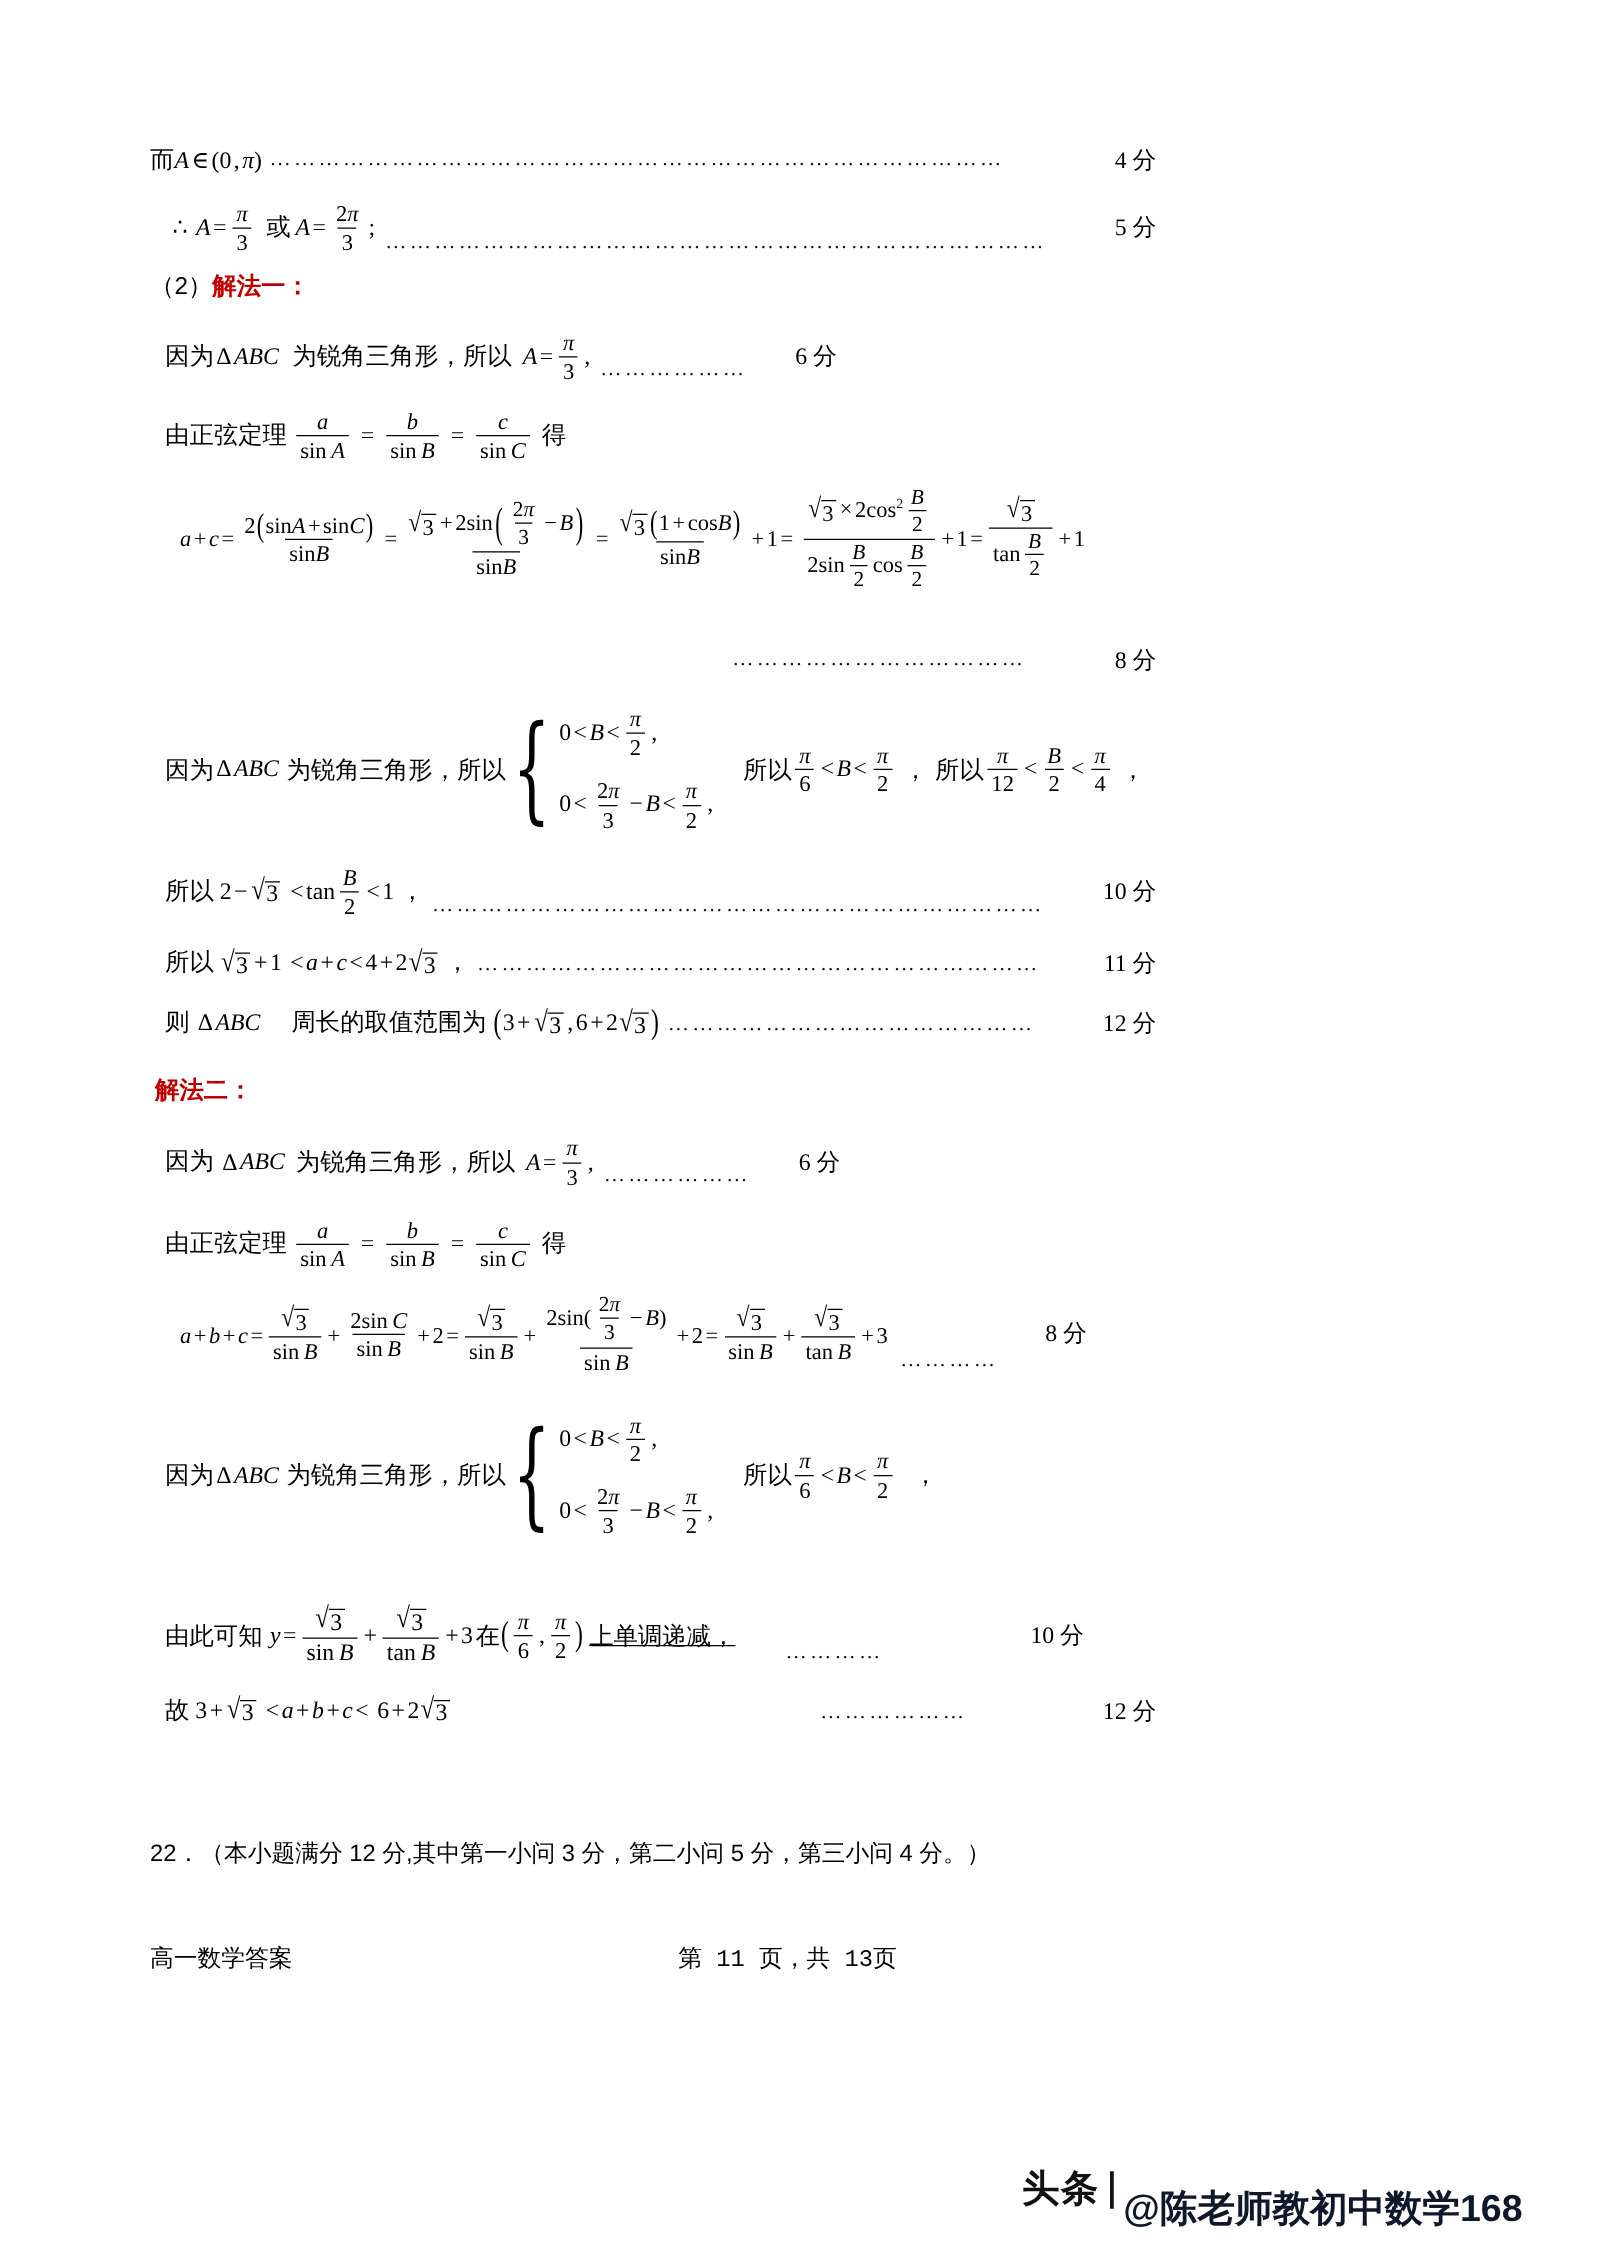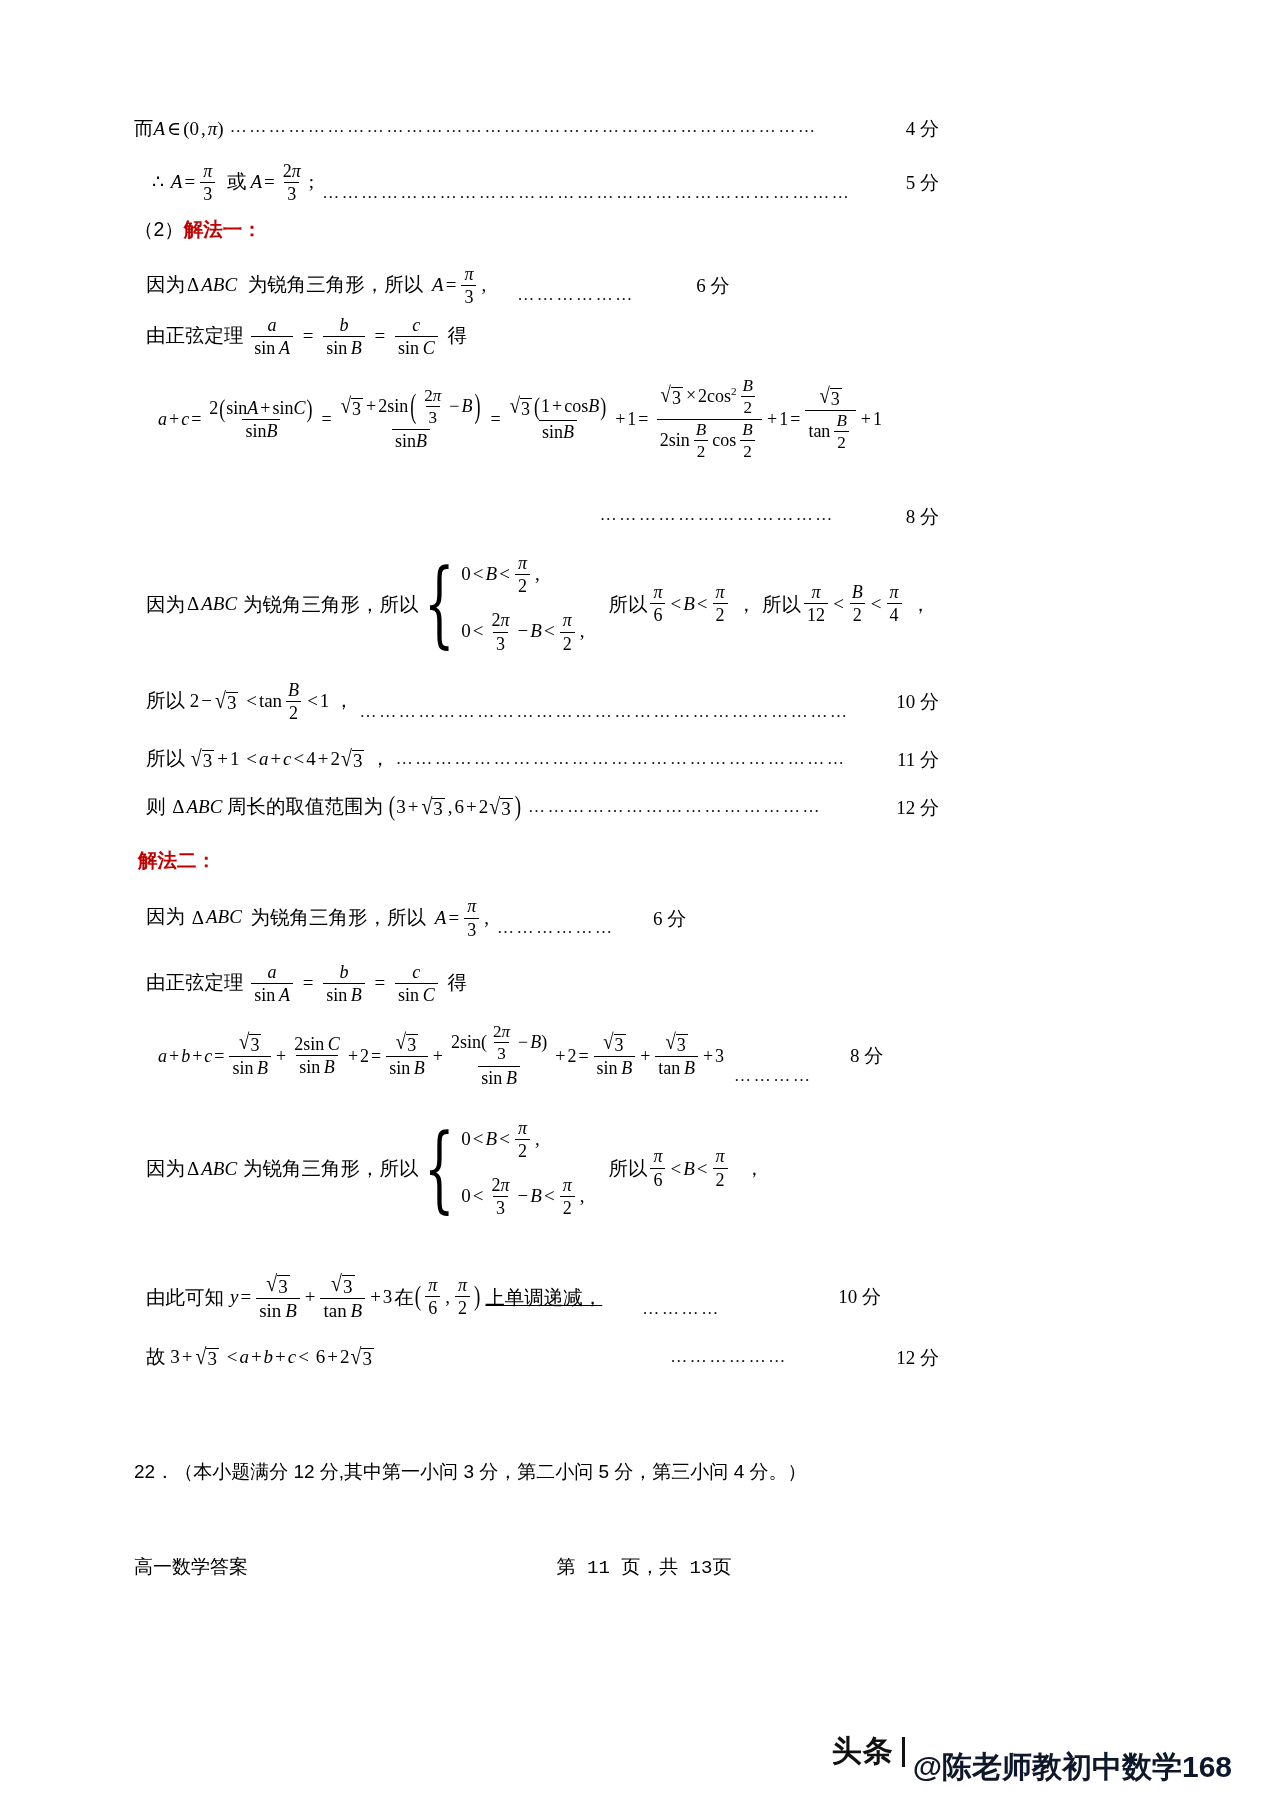--- a/index.html
+++ b/index.html
@@ -6,21 +6,21 @@
   body{
     width:1280px;height:1810px;
     background:#fff;
     font-family:"Liberation Serif","DejaVu Serif",serif;
     color:#000;
     position:relative;
     overflow:hidden;
   }
   .page{
     position:absolute;
-    left:16px;top:0;width:1256px;height:1810px;
+    left:2px;top:0;width:1256px;height:1810px;
     padding:0;
   }
   .content{
     position:absolute;
     left:118px;top:118px;
     width:805px;
   }
   
   .ln{ display:flex; align-items:center; width:100%;
        font-size:19px; line-height:1.1; margin:0; }
@@ -113,21 +113,21 @@
     </span>
     <span class="dots">………………………………………………………………………</span>
     <span class="score"><span>5 分</span></span>
   </div>
 
   <div class="ln" style="margin-bottom:24px;">
     <span class="cn">（2）</span>
     <span class="cn red">解法一：</span>
   </div>
 
-  <div class="ln" style="margin-bottom:8px;gap:23px;">
+  <div class="ln" style="margin-bottom:20px;">
     <span style="padding-left:12px;">
       <span class="cn">因为</span><span class="mo">Δ</span><span class="mi">ABC</span>
       <span class="cn" style="margin-left:6px;">为锐角三角形，所以</span>
       <span class="mi" style="margin-left:4px;">A</span><span class="mo">=</span><span class="frac">
             <span class="num"><span class="mi">π</span></span>
             <span class="den"><span class="mn">3</span></span>
           </span><span class="mo">,</span>
     </span>
     <span class="dots" style="max-width:150px;">………………</span>
     <span class="score"><span>6 分</span></span>
@@ -327,21 +327,21 @@
           </span>
       <span class="cn">，</span>
     </span>
     <span class="dots">……………………………………………………………</span>
     <span class="score"><span>11 分</span></span>
   </div>
 
   <div class="ln" style="margin-bottom:26px;">
     <span style="padding-left:12px;">
       <span class="cn">则</span> <span class="mo">Δ</span><span class="mi">ABC</span>
-      <span class="cn" style="margin-left:0;">周长的取值范围为</span>
+      <span class="cn" style="margin-left:20px;">周长的取值范围为</span>
       <span class="pmed">(</span><span class="mn">3</span><span class="mo">+</span><span class="sqrt">
             <span class="rad">√</span>
             <span class="rcont"><span class="mn">3</span></span>
           </span><span class="mo">,</span><span class="mn">6</span><span class="mo">+</span><span class="mn">2</span><span class="sqrt">
             <span class="rad">√</span>
             <span class="rcont"><span class="mn">3</span></span>
           </span><span class="pmed">)</span>
     </span>
     <span class="dots">………………………………………</span>
     <span class="score"><span>12 分</span></span>

